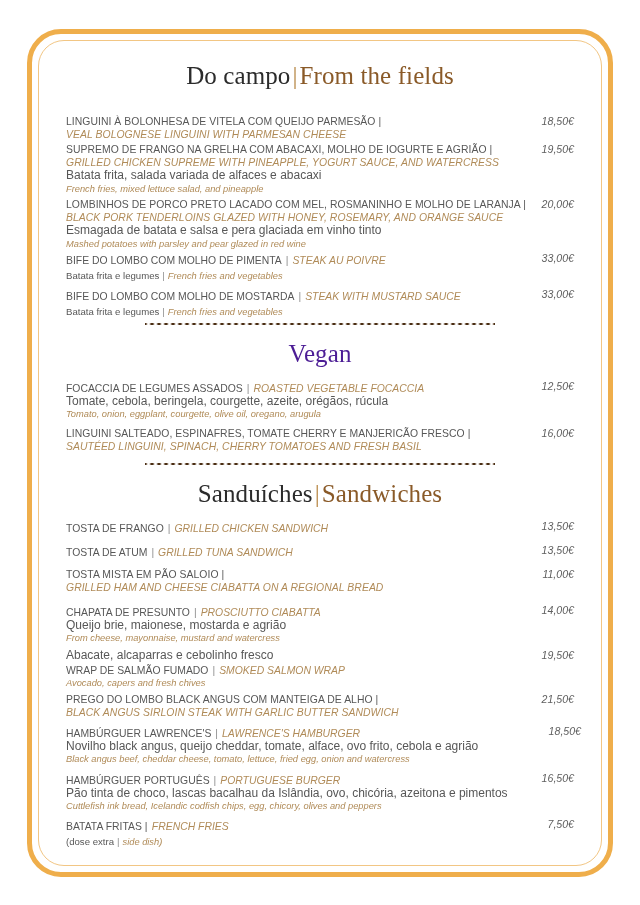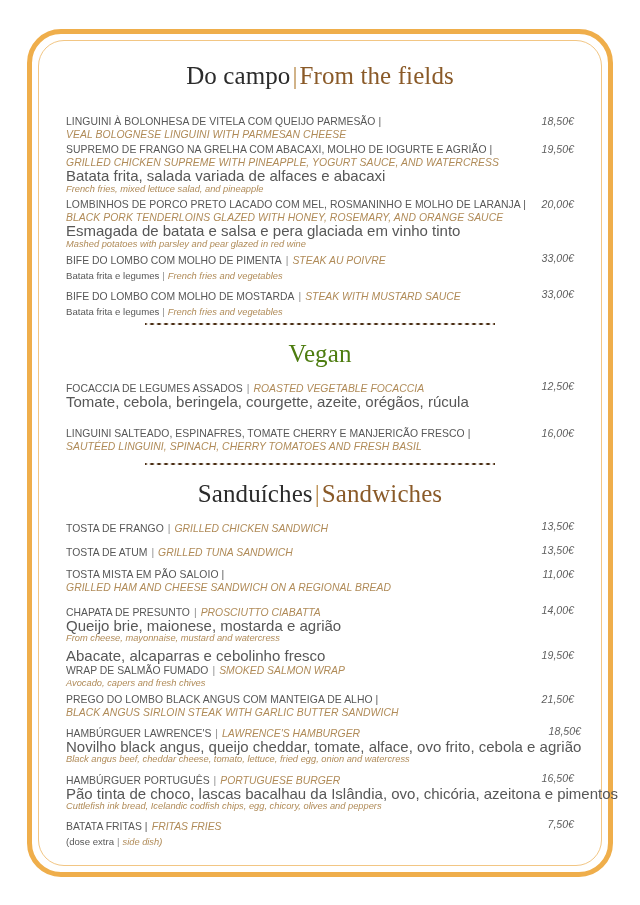--- a/index.html
+++ b/index.html
@@ -61,21 +61,21 @@
     white-space: nowrap;
     line-height: 1.1;
   }
   .section-heading .pt { color: #2b2b2b; }
   .section-heading .sep {
     color: #b98a4a;
     padding: 0 2px;
     font-weight: 300;
   }
   .section-heading .en { color: #8a5a28; }
-  .section-heading.single .pt { color: #4d7c0f; }
+  .section-heading.single .pt { color: #4c1d95; }
 
   .divider {
     margin: 0 auto;
     height: 4px;
     background-image: radial-gradient(#4a2d12 42%, rgba(0,0,0,0) 45%);
     background-size: 7px 4px;
     background-repeat: repeat-x;
     background-position: center;
   }
 
@@ -94,21 +94,21 @@
     color: #575757;
     letter-spacing: .05px;
   }
   .line.en-name {
     font-size: 10.4px;
     color: #b08b58;
     font-style: italic;
     letter-spacing: .05px;
   }
   .line.pt-desc {
-    font-size: 15px;
+    font-size: 12px;
     color: #575757;
   }
   .line.en-desc {
     font-size: 9.3px;
     color: #b08b58;
     font-style: italic;
   }
   
   .line.combo .pt-part { font-size: 10.4px; color: #575757; }
   .line.combo .sep-part { color: #8e8e8e; padding: 0 4px; font-size: 10.4px; }
@@ -178,20 +178,21 @@
           <div class="line combo"><span class="pt-part-sm">Batata frita e legumes</span><span class="sep-part-sm">|</span><span class="en-part-sm">French fries and vegetables</span></div>
         </div>
         <div class="price">33,00€</div>
       </div>
       <div class="divider" style="position: absolute; left: 50%; transform: translateX(-50%); top: 322px; width: 350px;"></div>
       <div class="section-heading single" style="position: absolute; left: 0px; right: 0px; top: 340px;"><span class="pt">Vegan</span></div>
       <div class="item" style="position: absolute; left: 66px; right: 66px; top: 380px;">
         <div class="item-lines">
           <div class="line combo"><span class="pt-part">FOCACCIA DE LEGUMES ASSADOS</span><span class="sep-part">|</span><span class="en-part">ROASTED VEGETABLE FOCACCIA</span></div>
           <div class="line pt-desc">Tomate, cebola, beringela, courgette, azeite, orégãos, rúcula</div>
+          <div class="line en-desc">Tomato, onion, eggplant, courgette, olive oil, oregano, arugula</div>
         </div>
         <div class="price">12,50€</div>
       </div>
       <div class="item" style="position: absolute; left: 66px; right: 66px; top: 427px;">
         <div class="item-lines">
           <div class="line pt-name">LINGUINI SALTEADO, ESPINAFRES, TOMATE CHERRY E MANJERICÃO FRESCO  |</div>
           <div class="line en-name">SAUTÉED LINGUINI, SPINACH, CHERRY TOMATOES AND FRESH BASIL</div>
         </div>
         <div class="price">16,00€</div>
       </div>
@@ -205,21 +206,21 @@
       </div>
       <div class="item" style="position: absolute; left: 66px; right: 66px; top: 544px;">
         <div class="item-lines">
           <div class="line combo"><span class="pt-part">TOSTA DE ATUM</span><span class="sep-part">|</span><span class="en-part">GRILLED TUNA SANDWICH</span></div>
         </div>
         <div class="price">13,50€</div>
       </div>
       <div class="item" style="position: absolute; left: 66px; right: 66px; top: 568px;">
         <div class="item-lines">
           <div class="line pt-name">TOSTA MISTA EM PÃO SALOIO |</div>
-          <div class="line en-name">GRILLED HAM AND CHEESE SANDWICH ON A REGIONAL BREAD</div>
+          <div class="line en-name">GRILLED HAM AND CHEESE CIABATTA ON A REGIONAL BREAD</div>
         </div>
         <div class="price">11,00€</div>
       </div>
       <div class="item" style="position: absolute; left: 66px; right: 66px; top: 604px;">
         <div class="item-lines">
           <div class="line combo"><span class="pt-part">CHAPATA DE PRESUNTO</span><span class="sep-part">|</span><span class="en-part">PROSCIUTTO CIABATTA</span></div>
           <div class="line pt-desc">Queijo brie, maionese, mostarda e agrião</div>
           <div class="line en-desc">From cheese, mayonnaise, mustard and watercress</div>
         </div>
         <div class="price">14,00€</div>
@@ -250,20 +251,20 @@
       <div class="item" style="position: absolute; left: 66px; right: 66px; top: 772px;">
         <div class="item-lines">
           <div class="line combo"><span class="pt-part">HAMBÚRGUER PORTUGUÊS</span><span class="sep-part">|</span><span class="en-part">PORTUGUESE BURGER</span></div>
           <div class="line pt-desc">Pão tinta de choco, lascas bacalhau da Islândia, ovo, chicória, azeitona e pimentos</div>
           <div class="line en-desc">Cuttlefish ink bread, Icelandic codfish chips, egg, chicory, olives and peppers</div>
         </div>
         <div class="price">16,50€</div>
       </div>
       <div class="item" style="position: absolute; left: 66px; right: 66px; top: 818px;">
         <div class="item-lines">
-          <div class="line combo"><span class="pt-part">BATATA FRITAS |</span> <span class="en-part">FRITAS FRIES</span></div>
+          <div class="line combo"><span class="pt-part">BATATA FRITAS |</span> <span class="en-part">FRENCH FRIES</span></div>
           <div class="line combo"><span class="pt-part-sm">(dose extra</span><span class="sep-part-sm">|</span><span class="en-part-sm">side dish)</span></div>
         </div>
         <div class="price">7,50€</div>
       </div>
     </div>
 
 </div>
 
 </body></html>

